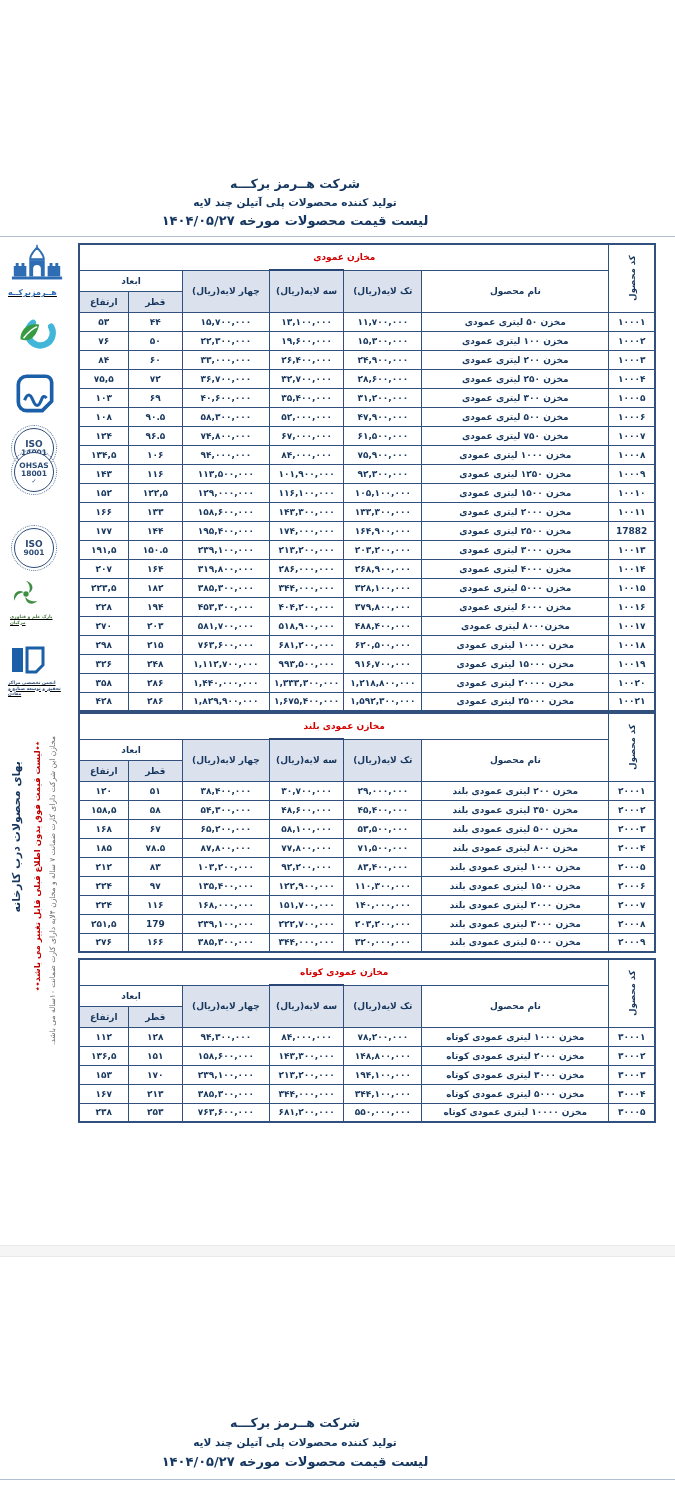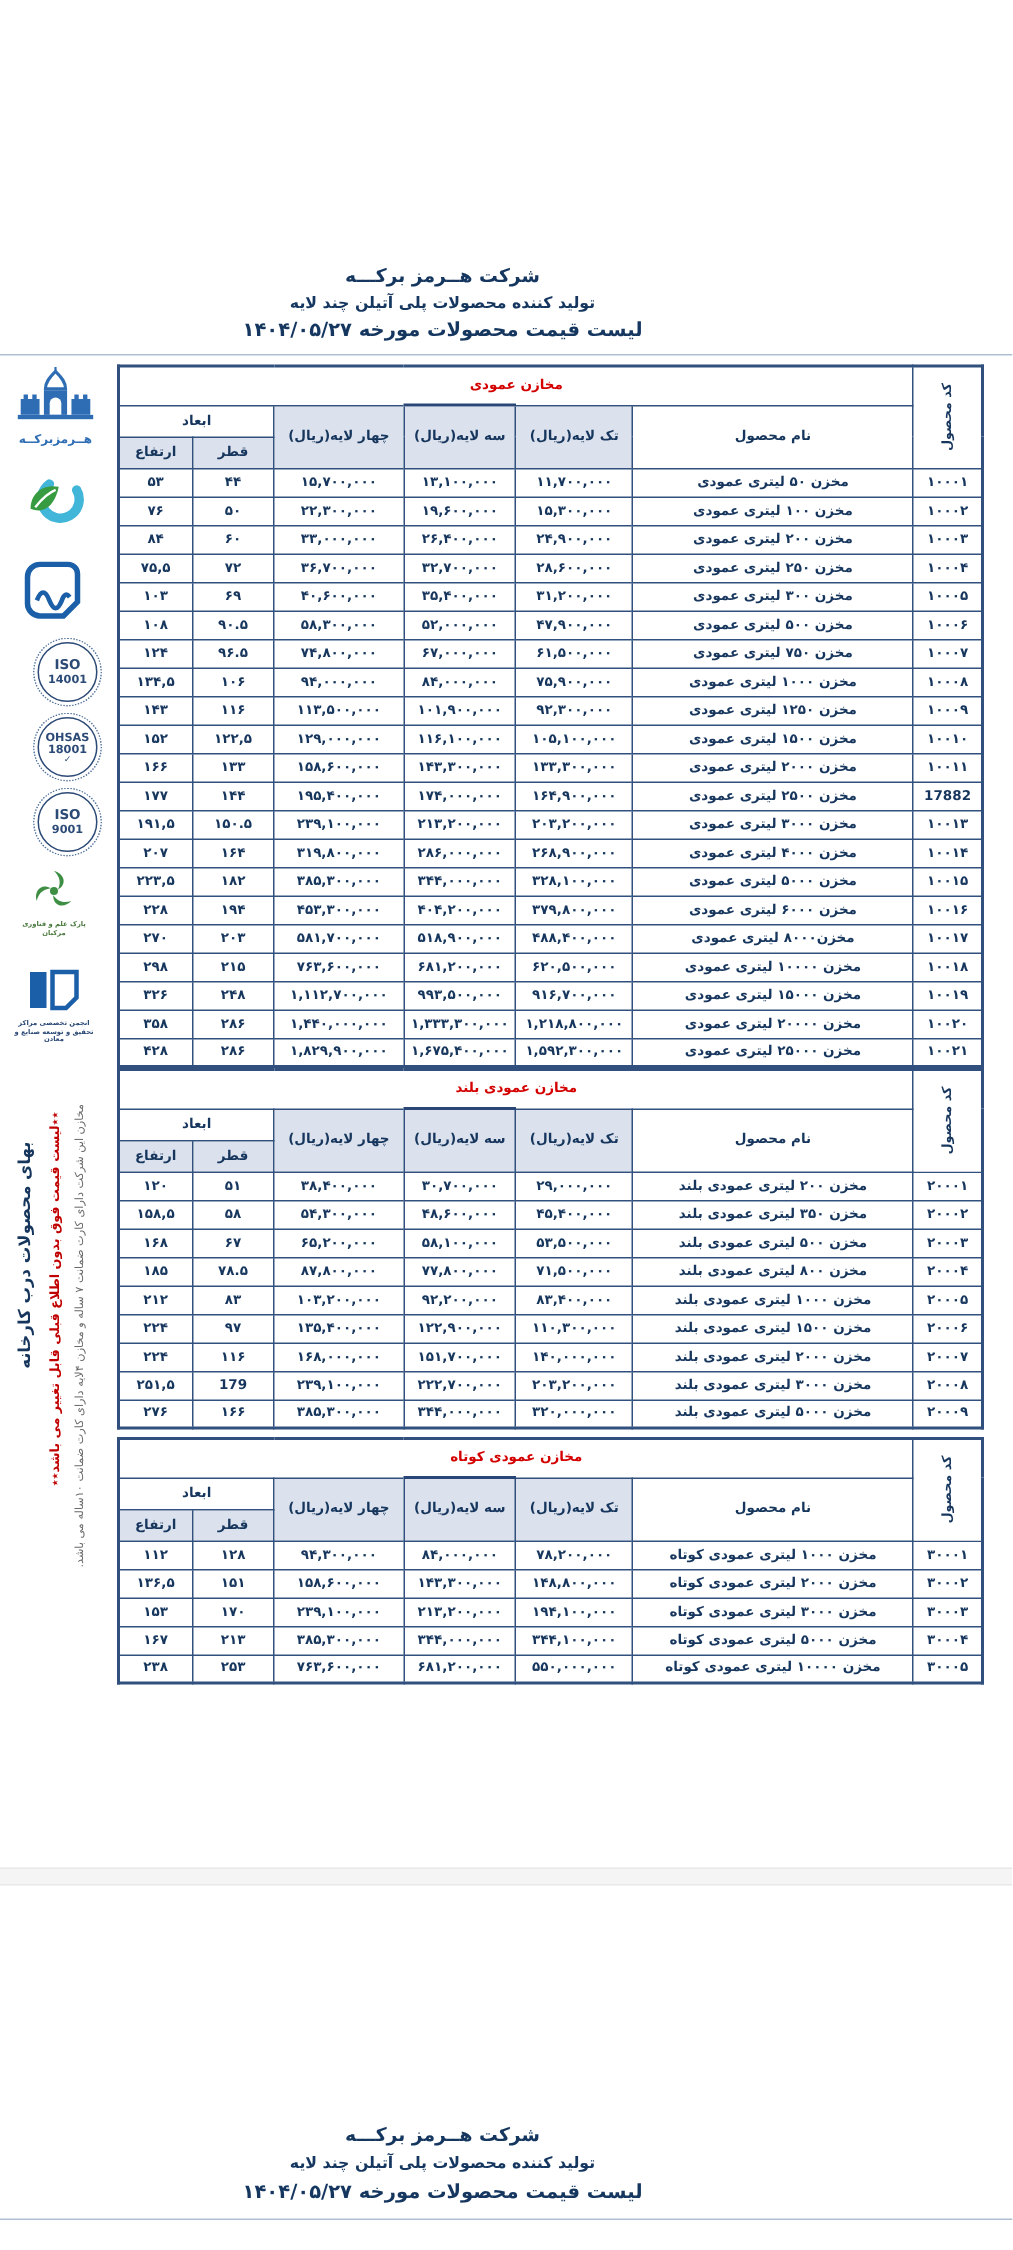--- a/index.html
+++ b/index.html
@@ -25,25 +25,25 @@
   .r-head,.r-head2{height:21px;}
   .h-shade{background:#dbe2ed;font-size:9.5px;}
   .h-name,.h-dims{font-size:9.5px;background:#fff;}
   .r-data{height:19px;}
   .d-name{text-align:right;padding-right:7px;}
   .c-code{background:#fff;position:relative;}
   .rot{position:absolute;left:50%;top:50%;transform:translate(-50%,-50%) rotate(-90deg);font-size:8.5px;white-space:nowrap;font-weight:bold;}
   .hl{border-right:2.5px solid #2a4676;border-left:2.5px solid #2a4676;}
   td.h-shade.hl{border-top:2.5px solid #2a4676;}
   
-  .logo{position:absolute;text-align:center;}
+  .logo{position:absolute;text-align:left;text-decoration:underline;}
   .co-name{color:#2e6db4;font-size:8px;font-weight:bold;direction:rtl;white-space:nowrap;}
   .seal{position:absolute;width:40px;height:40px;border:1.6px solid #2c4a76;border-radius:50%;
     outline:1px dotted #52729c;outline-offset:2px;display:flex;flex-direction:column;align-items:center;justify-content:center;
-    color:#2c4a76;font-weight:bold;background:#fff;box-sizing:border-box;margin-left:11px;}
+    color:#2c4a76;font-weight:bold;background:#fff;box-sizing:border-box;}
   .seal .l1{font-size:9px;line-height:9px;}
   .seal .l2{font-size:7.5px;line-height:8px;}
   .seal .chk{font-size:6px;line-height:5px;}
   .logo-cap{font-size:4.5px;line-height:5.5px;direction:rtl;font-weight:bold;}
   
   .vnote{position:absolute;white-space:nowrap;transform-origin:0 0;transform:rotate(-90deg) translateX(-100%);direction:rtl;}
   #note-warranty{left:48px;top:736px;font-size:7.5px;color:#6a6a6a;}
   #note-price{left:32px;top:741px;font-size:8.5px;color:#c00000;font-weight:bold;}
   #note-exfactory{left:10px;top:761px;font-size:11px;color:#17365d;font-weight:bold;}
   
@@ -83,21 +83,21 @@
     <path d="M8,14 a8,8 0 0 1 8,-8 h18 a6,6 0 0 1 6,6 v18 l-9,9 h-15 a8,8 0 0 1 -8,-8 z" fill="none" stroke="#1b5fa8" stroke-width="3.5"></path>
     <path d="M14,29 q4,-10 8,0 q4,10 8,0 q2,-6 5,-2" fill="none" stroke="#1b5fa8" stroke-width="3"></path>
   </svg>
 </div>
 
 <div class="seal" style="left:14px;top:428px">
   <span class="l1">ISO</span>
   <span class="l2">14001</span>
 </div>
 
-<div class="seal" style="left:14px;top:478px">
+<div class="seal" style="left:14px;top:452px">
   <span class="l2">OHSAS</span>
   <span class="l2">18001</span>
   <span class="chk">✓</span>
 </div>
 
 <div class="seal" style="left:14px;top:528px">
   <span class="l1">ISO</span>
   <span class="l2">9001</span>
 </div>
 

